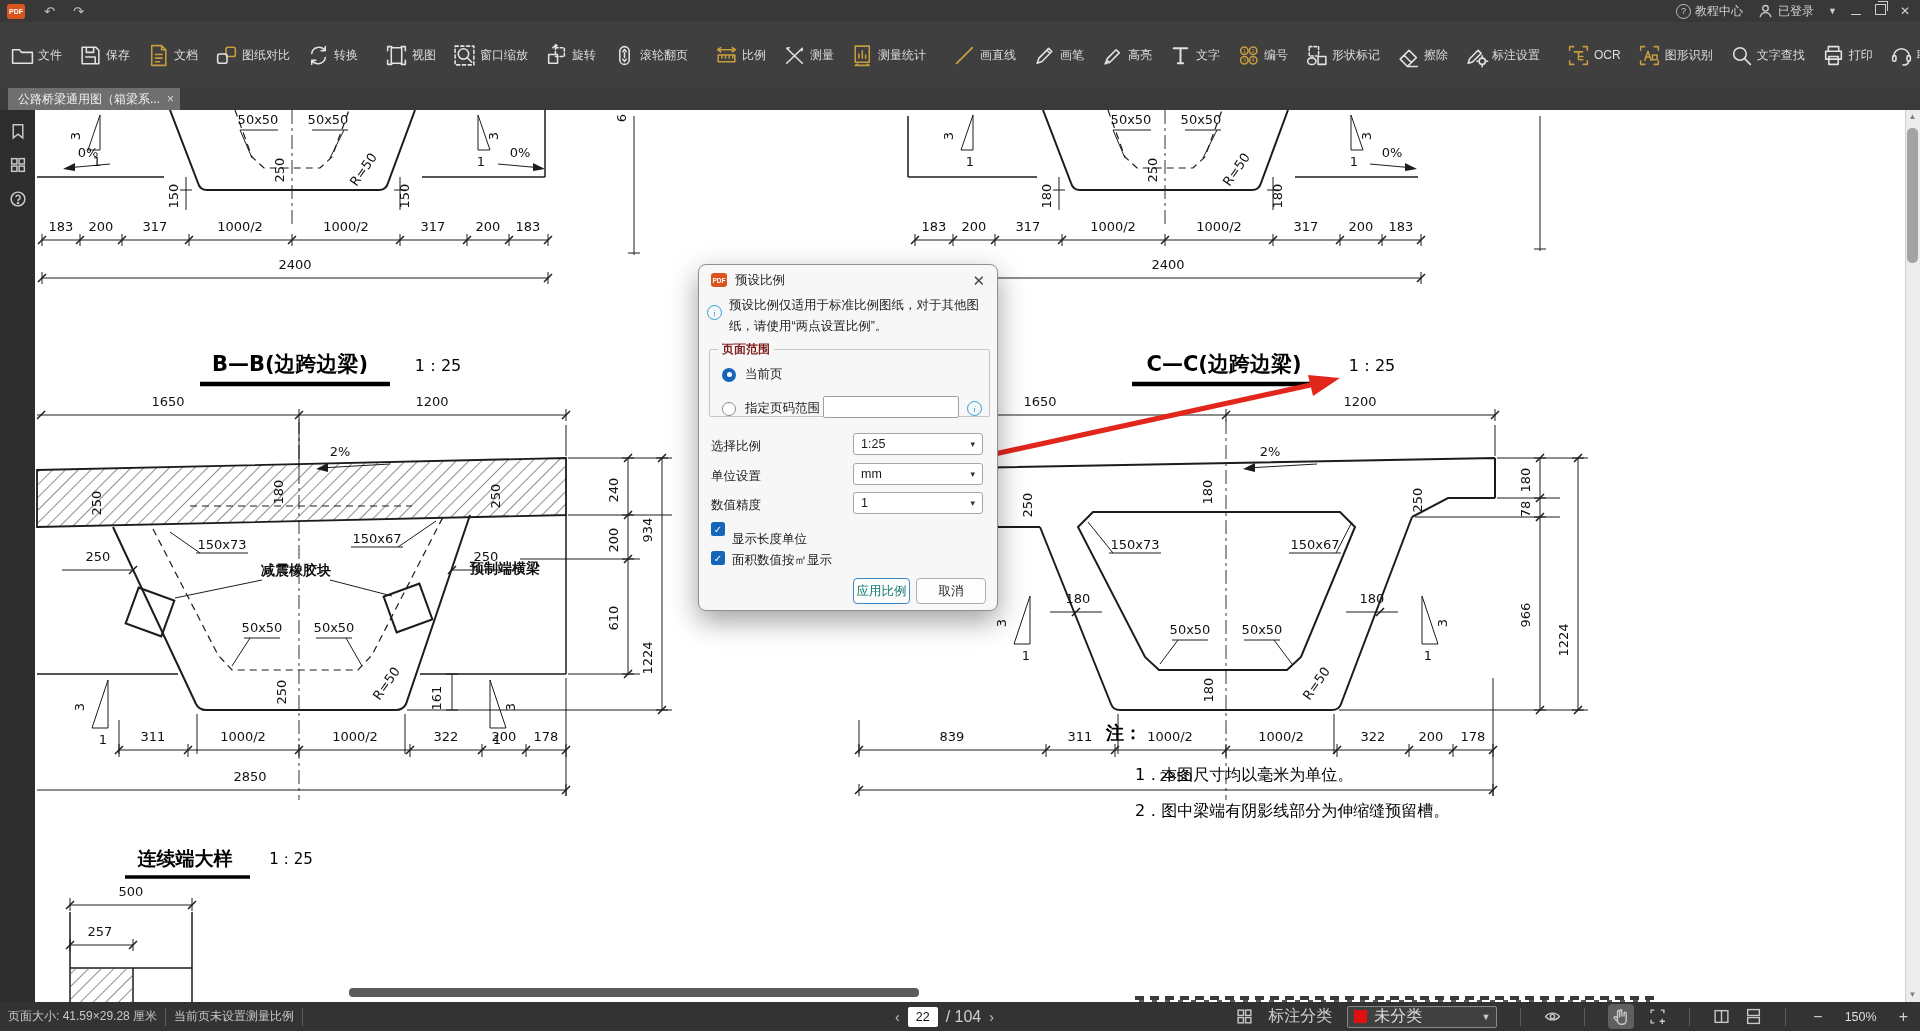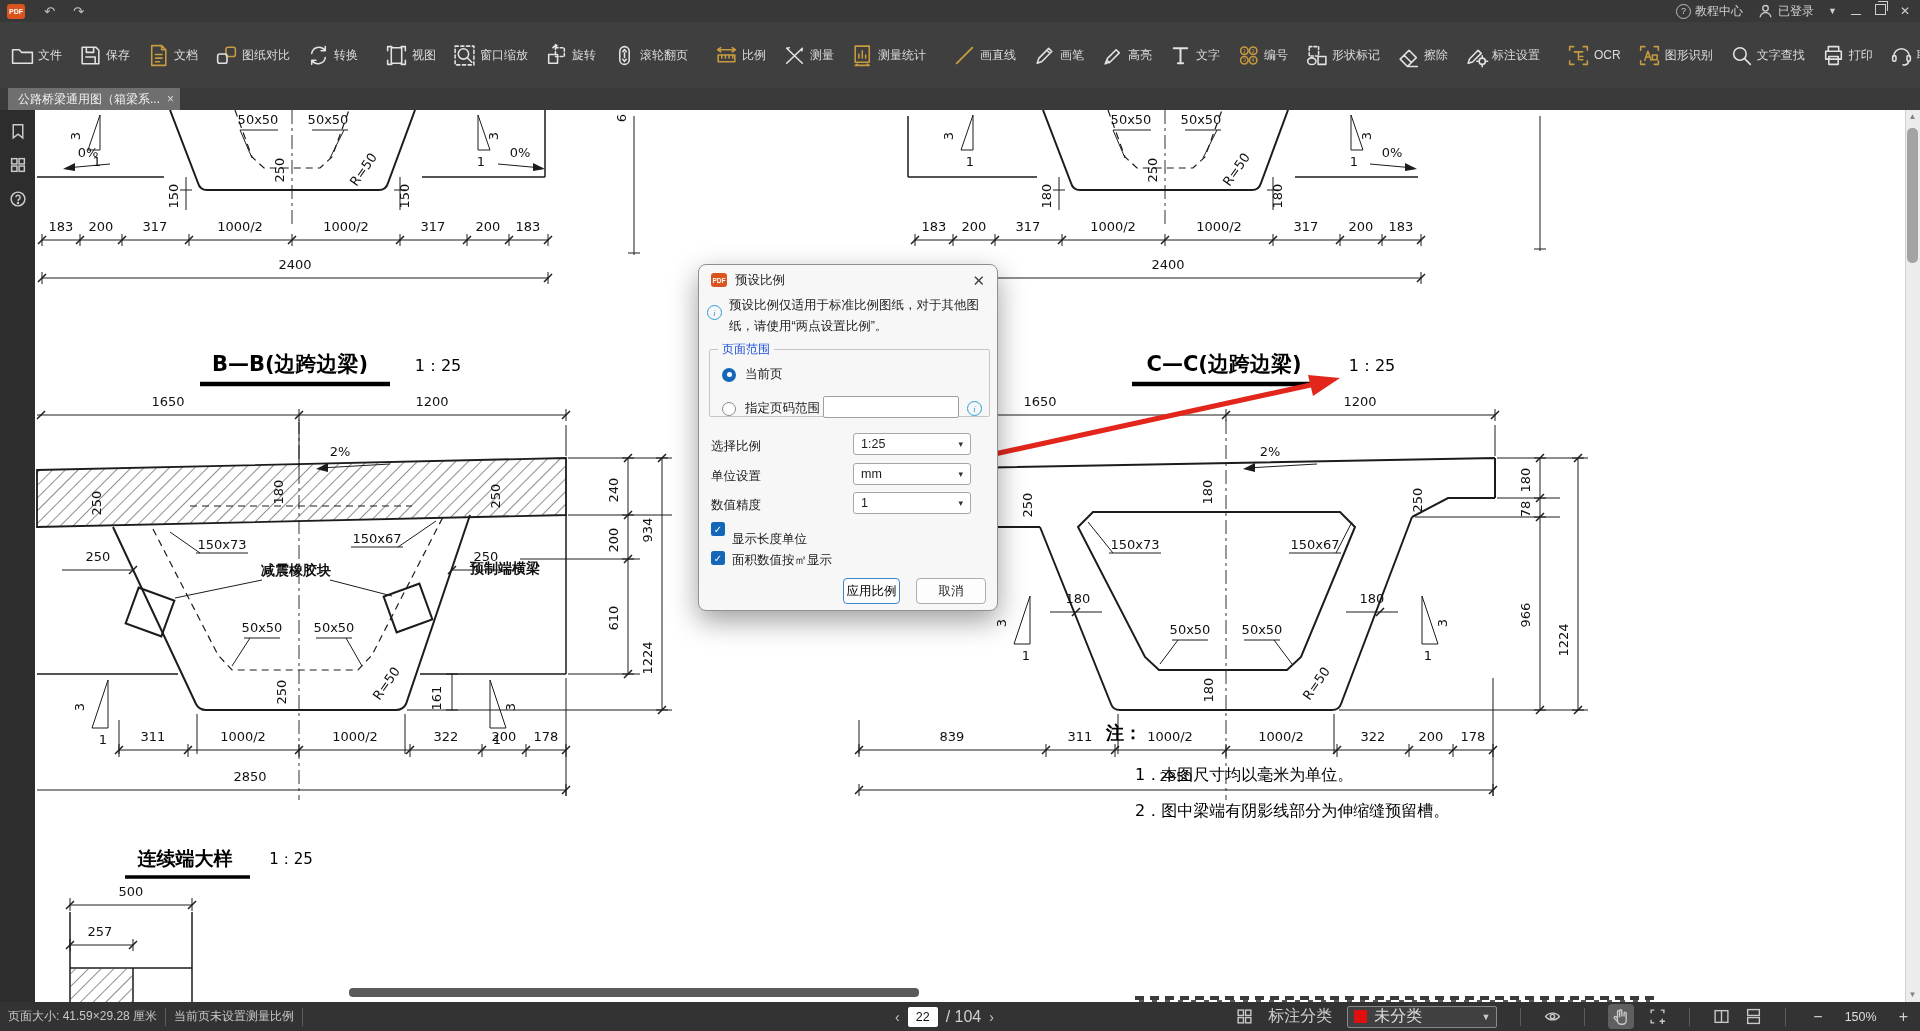--- a/index.html
+++ b/index.html
@@ -69,37 +69,37 @@
   
   #dialog{left:698px;top:264px;width:300px;height:347px;background:#f7f7f7;border:1px solid #909090;border-radius:8px;
     box-shadow:0 10px 28px rgba(0,0,0,.38);font-size:12.5px;color:#1c1c1c;box-sizing:border-box;}
   #dlg-head{position:absolute;left:0;top:0;width:100%;height:30px;display:flex;align-items:center;padding:0 12px;box-sizing:border-box;}
   #dlg-logo{width:16px;height:14px;background:#d9541e;border-radius:3px;color:#fff;font-size:6.5px;font-weight:bold;display:flex;align-items:center;justify-content:center;margin-right:8px;}
   #dlg-close{margin-left:auto;font-size:15px;color:#444;cursor:pointer;line-height:1;}
   .info-i{position:absolute;left:8px;top:40px;width:13px;height:13px;border:1.3px solid #2d9fd8;border-radius:50%;color:#2d9fd8;
     font-size:9px;font-style:italic;font-family:"Liberation Serif",serif;display:flex;align-items:center;justify-content:center;}
   .info-line{position:absolute;left:30px;width:262px;line-height:1;}
   #dlg-fs{position:absolute;left:10px;top:76px;width:279px;height:74px;border:1px solid #c6c6c6;border-radius:2px;margin:0;padding:0;}
-  #dlg-fs legend{font-size:12px;margin-left:8px;padding:0 4px;color:#1d4ed8;}
+  #dlg-fs legend{font-size:12px;margin-left:8px;padding:0 4px;color:#7f1d1d;font-weight:bold;}
   .radio-row{position:absolute;display:flex;align-items:center;gap:9px;}
   .radio{width:14px;height:14px;border-radius:50%;box-sizing:border-box;}
   .radio.sel{background:#1466b8;position:relative;}
   .radio.sel:after{content:"";position:absolute;left:4.5px;top:4.5px;width:5px;height:5px;border-radius:50%;background:#fff;}
   .radio.un{background:#fff;border:1.5px solid #8a8a8a;}
   #pg-input{position:absolute;left:124px;top:131px;width:136px;height:22px;background:#fff;border:1px solid #a0a0a0;border-radius:2px;box-sizing:border-box;cursor:text;}
   .blue-i{position:absolute;width:13px;height:13px;border:1.3px solid #2d9fd8;border-radius:50%;color:#2d9fd8;font-size:9px;font-style:italic;
     font-family:"Liberation Serif",serif;display:flex;align-items:center;justify-content:center;}
   .frow-label{position:absolute;left:12px;}
-  .dd{position:absolute;left:154px;width:118px;height:22px;background:#fff;border:1px solid #a6a6a6;border-radius:3px;display:flex;align-items:center;
+  .dd{position:absolute;left:154px;width:130px;height:22px;background:#fff;border:1px solid #a6a6a6;border-radius:3px;display:flex;align-items:center;
     padding:0 7px;box-sizing:border-box;cursor:pointer;}
   .dd .cap{margin-left:auto;font-size:9px;color:#333;}
   .chk{position:absolute;left:12px;width:14px;height:14px;background:#1466b8;border-radius:2.5px;color:#fff;font-size:10px;display:flex;align-items:center;justify-content:center;}
   .chk-label{position:absolute;left:33px;}
   .btn{position:absolute;height:26px;background:#fdfdfd;border-radius:4px;display:flex;align-items:center;justify-content:center;font-size:12.5px;cursor:pointer;box-sizing:border-box;}
-  #btn-apply{left:144px;top:313px;width:57px;border:1.5px solid #3f87c9;color:#000000;}
+  #btn-apply{left:154px;top:313px;width:57px;border:1.5px solid #3f87c9;color:#0f766e;}
   #btn-cancel{left:217px;top:313px;width:70px;border:1px solid #adadad;color:#222;}
 </style>
 </head>
 <body>
 
 <div id="titlebar" class="abs">
   <div id="app-logo">PDF</div>
   <span class="tb-glyph">↶</span>
   <span class="tb-glyph">↷</span>
   <div id="tb-right">

